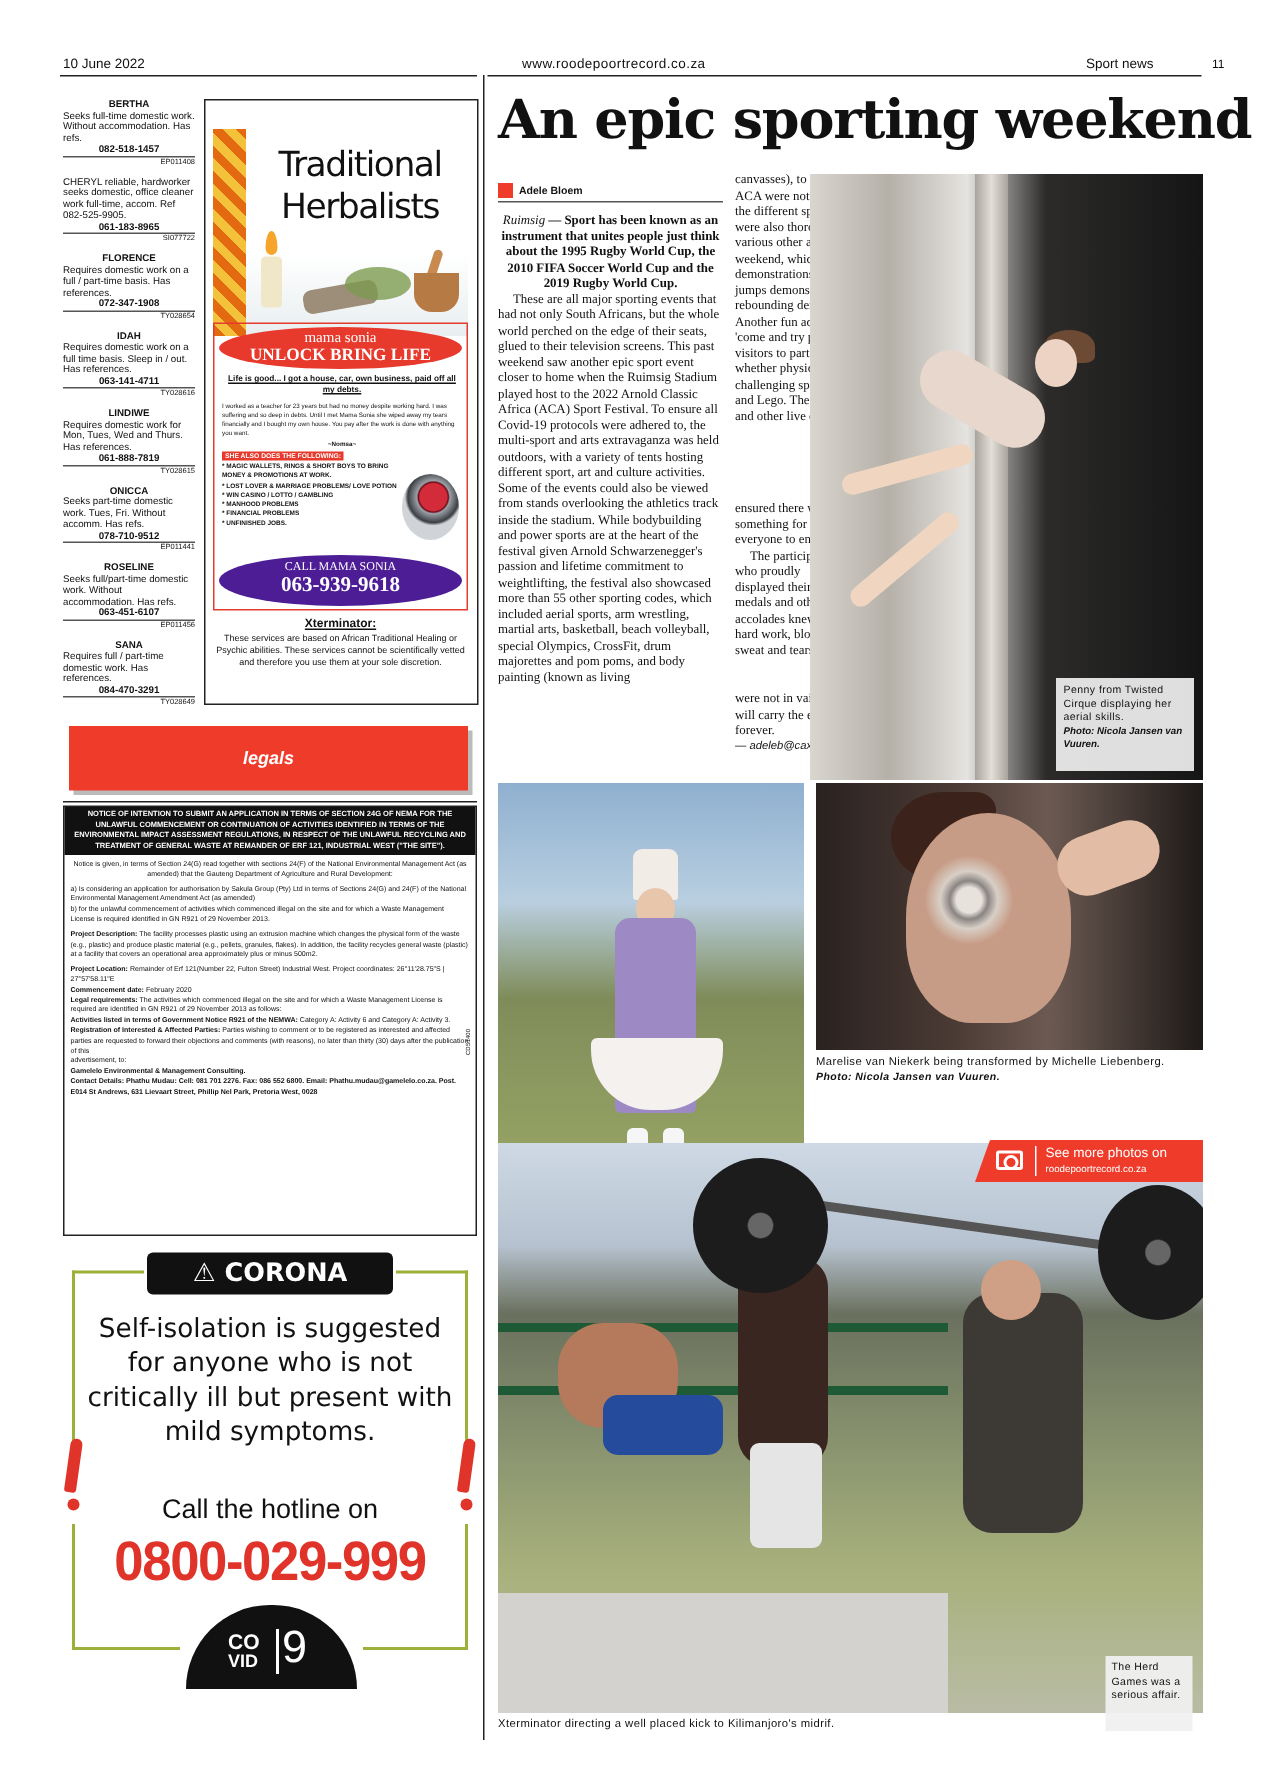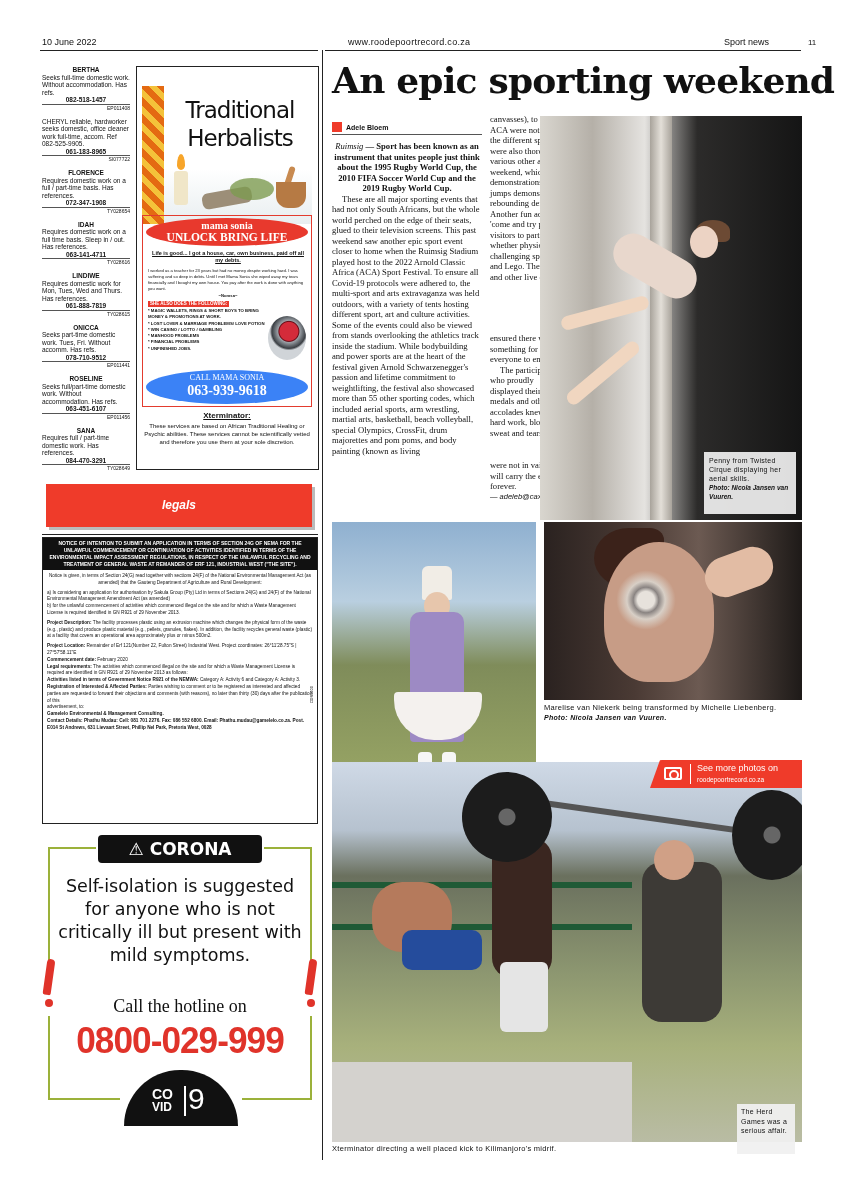--- a/index.html
+++ b/index.html
@@ -28,29 +28,29 @@
   .herbal-title { position: absolute; left: 28px; top: 10px; width: 140px; text-align: center; font-family: "DejaVu Sans", sans-serif; font-size: 23px; line-height: 28px; color: #111; letter-spacing: -1px; }
   .candle { position: absolute; left: 32px; top: 85px; width: 14px; height: 34px; background: #f0e6c8; border-radius: 3px; }
   .flame { position: absolute; left: 35px; top: 68px; width: 8px; height: 16px; background: #f7a52a; border-radius: 50% 50% 50% 50% / 70% 70% 30% 30%; }
   .sage { position: absolute; left: 60px; top: 104px; width: 50px; height: 16px; background: #9c8e78; border-radius: 6px; transform: rotate(-10deg); }
   .herbs { position: absolute; left: 88px; top: 92px; width: 44px; height: 22px; background: #7d9b50; border-radius: 50%; opacity: 0.8; }
   .mortar { position: absolute; left: 134px; top: 96px; width: 30px; height: 26px; background: #b67a44; border-radius: 0 0 12px 12px; }
   .pestle { position: absolute; left: 144px; top: 80px; width: 6px; height: 26px; background: #c88a50; transform: rotate(18deg); border-radius: 3px; }
 
   .sonia-box { position: absolute; left: 5px; top: 148px; width: 170px; height: 192px; border: 1.5px solid #e33b2e; }
   .sonia-head { position: absolute; left: 3px; top: 2px; width: 162px; height: 28px; background: #e8392d; border-radius: 50%; color: #fff; text-align: center; font-family: "Liberation Serif", serif; }
-  .sonia-name { font-size: 10px; line-height: 11px; margin-top: 2px; font-weight: bold; }
+  .sonia-name { font-size: 10px; line-height: 11px; margin-top: 2px; font-weight: normal; }
   .sonia-unlock { font-size: 11.5px; line-height: 12px; font-weight: bold; }
   .sonia-tag { position: absolute; left: 6px; top: 34px; width: 158px; text-align: center; font-size: 5.5px; line-height: 7px; font-weight: bold; text-decoration: underline; }
   .sonia-testimonial { position: absolute; left: 5px; top: 52px; width: 160px; font-size: 4.2px; line-height: 6px; }
   .sonia-sig { position: absolute; left: 5px; top: 77px; width: 160px; text-align: center; font-size: 4.2px; font-weight: bold; }
   .sonia-also { position: absolute; left: 5px; top: 85px; background: #e8392d; color: #fff; font-size: 4.5px; font-weight: bold; padding: 0 2px; line-height: 6px; }
   .sonia-list { position: absolute; left: 5px; top: 92px; width: 120px; font-size: 4.3px; line-height: 6.3px; font-weight: bold; list-style: none; }
   .ring { position: absolute; left: 125px; top: 100px; width: 38px; height: 44px; border-radius: 50%; background: radial-gradient(circle at 55% 35%, #d42b3a 0 9px, #6a0d18 10px, #9aa0a6 11px, #3b3f44 17px, #d0d4d8 19px); }
-  .sonia-call { position: absolute; left: 3px; top: 154px; width: 162px; height: 34px; background: #3b82f6; border-radius: 50%; color: #fff; text-align: center; font-family: "Liberation Serif", serif; }
+  .sonia-call { position: absolute; left: 3px; top: 154px; width: 162px; height: 34px; background: #4c1d95; border-radius: 50%; color: #fff; text-align: center; font-family: "Liberation Serif", serif; }
   .sonia-call-label { font-size: 8px; line-height: 10px; margin-top: 3px; }
   .sonia-call-phone { font-size: 14px; line-height: 15px; font-weight: bold; }
 
   .disclaimer { position: absolute; left: 3px; top: 344px; width: 174px; text-align: center; }
   .disclaimer-title { font-size: 8px; font-weight: bold; text-decoration: underline; line-height: 10px; }
   .disclaimer-body { font-size: 6px; line-height: 8px; margin-top: 1px; }
 
   
   .legals-banner { position: absolute; left: 46px; top: 484px; width: 266px; height: 43px; background: #ef3b2a; box-shadow: 3px 3px 0 #bbb; }
   .legals-label { position: absolute; left: 0; top: 14px; width: 100%; text-align: center; color: #fff; font-weight: bold; font-style: italic; font-size: 12px; }
@@ -72,21 +72,21 @@
   .covid-side-r2 { position: absolute; left: 268px; top: 183px; width: 2px; height: 83px; background: #9bb13a; }
   .covid-top-l { position: absolute; left: 6px; top: 14px; width: 48px; height: 2px; background: #9bb13a; }
   .covid-top-r { position: absolute; left: 222px; top: 14px; width: 48px; height: 2px; background: #9bb13a; }
   .covid-bot-l { position: absolute; left: 6px; top: 265px; width: 72px; height: 2px; background: #9bb13a; }
   .covid-bot-r { position: absolute; left: 200px; top: 265px; width: 70px; height: 2px; background: #9bb13a; }
   .covid-badge { position: absolute; left: 56px; top: 2px; width: 164px; height: 28px; background: #111; border-radius: 4px; color: #fff; font-weight: bold; font-size: 17px; text-align: center; line-height: 28px; font-family: "DejaVu Sans", sans-serif; }
   .covid-msg { position: absolute; left: 14px; top: 42px; width: 248px; text-align: center; font-size: 17.5px; line-height: 23px; font-family: "DejaVu Sans", sans-serif; }
   .covid-excl { position: absolute; top: 126px; width: 10px; height: 50px; }
   .covid-excl .bar { position: absolute; left: 1px; top: 0; width: 8px; height: 36px; background: #e0332a; border-radius: 4px 4px 2px 2px; }
   .covid-excl .dot { position: absolute; left: 1px; top: 40px; width: 8px; height: 8px; background: #e0332a; border-radius: 50%; }
-  .covid-call { position: absolute; left: 14px; top: 162px; width: 248px; text-align: center; font-size: 18px; line-height: 22px; font-family: Liberation Serif, serif; }
+  .covid-call { position: absolute; left: 14px; top: 162px; width: 248px; text-align: center; font-size: 18px; line-height: 22px; font-family: Liberation Sans, sans-serif; }
   .covid-hotline { position: absolute; left: 6px; top: 186px; width: 264px; text-align: center; font-size: 37px; font-weight: bold; color: #e0332a; line-height: 44px; letter-spacing: -1px; font-family: "Liberation Sans", sans-serif; transform: scaleX(0.95); }
   .covid-logo { position: absolute; left: 82px; top: 237px; width: 114px; height: 56px; background: #111; border-radius: 57px 57px 0 0; color: #fff; }
   .covid-logo-co { position: absolute; left: 28px; top: 18px; font-size: 14px; font-weight: bold; line-height: 13px; }
   .covid-logo-vid { position: absolute; left: 28px; top: 31px; font-size: 12px; font-weight: bold; line-height: 12px; }
   .covid-logo-bar { position: absolute; left: 60px; top: 16px; width: 1.5px; height: 30px; background: #fff; }
   .covid-logo-9 { position: absolute; left: 64px; top: 12px; font-size: 30px; line-height: 34px; font-weight: normal; }
 
   
   .headline { position: absolute; left: 332px; top: 58px; width: 470px; font-family: "DejaVu Serif", serif; font-size: 36px; line-height: 44px; letter-spacing: -0.8px; color: #111; white-space: nowrap; }
   .byline-square { position: absolute; left: 332px; top: 122px; width: 10px; height: 10px; background: #ef3b2a; }

